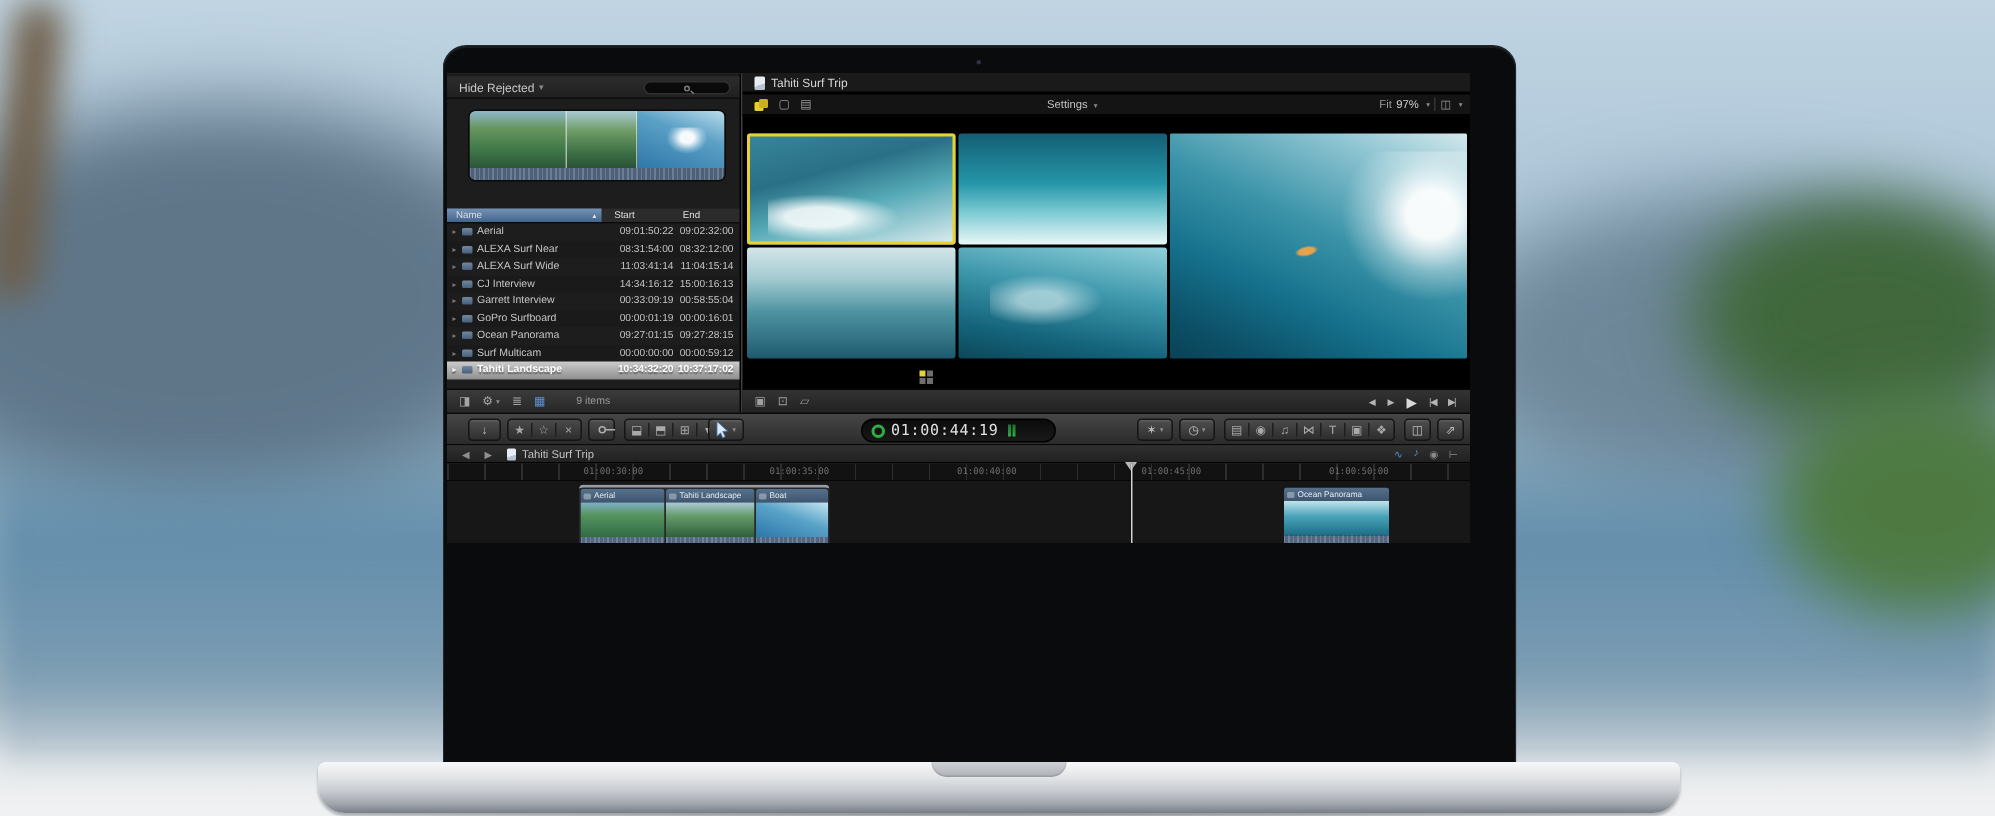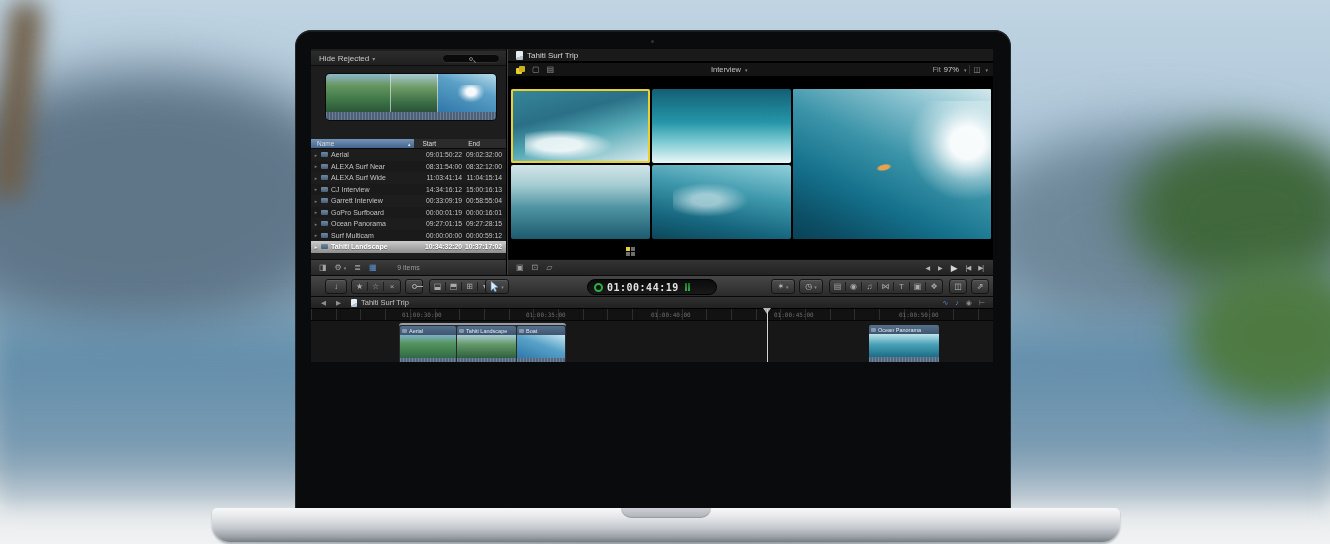--- a/index.html
+++ b/index.html
@@ -14,21 +14,21 @@
   .bg-palm1{left:1110px;top:120px;width:270px;height:180px;background:radial-gradient(ellipse,#40683c 0 50%,transparent 72%);filter:blur(20px);}
   .bg-palm2{left:1170px;top:250px;width:220px;height:170px;background:radial-gradient(ellipse,#4e7a42 0 50%,transparent 72%);filter:blur(18px);}
   .bg-trunk{left:1255px;top:300px;width:34px;height:200px;background:#6e5e49;border-radius:16px;filter:blur(12px);transform:rotate(6deg);}
   .laptop-shadow{position:absolute;left:195px;top:534px;width:940px;height:16px;background:radial-gradient(ellipse,rgba(0,0,0,.3),transparent 70%);filter:blur(4px);}
   
   .bezel{position:absolute;left:295px;top:30px;width:716px;height:478px;background:#0a0b0d;border:1px solid #23262b;border-bottom:none;border-radius:16px 16px 0 0;box-shadow:inset 0 1px 0 rgba(255,255,255,.07);}
   .camera-dot{position:absolute;left:355px;top:9px;width:3px;height:3px;border-radius:50%;background:#2c3440;}
   .base{position:absolute;left:212px;top:508px;width:908px;height:34px;background:linear-gradient(180deg,#f7f8f9 0%,#e4e6e9 28%,#c6cacf 58%,#9da2a9 84%,#787e86 100%);border-radius:5px 5px 18px 18px;box-shadow:0 2px 2px rgba(70,80,90,.4);}
   .base-notch{position:absolute;left:50%;transform:translateX(-50%);top:0;width:90px;height:10px;background:linear-gradient(180deg,#cdd0d4,#afb3b8);border-radius:0 0 10px 10px;box-shadow:inset 0 -1px 1px rgba(0,0,0,.15);}
   
-  .screen{position:absolute;left:15px;top:18px;width:682px;height:313px;background:#404040;overflow:hidden;color:#ccc;}
+  .screen{position:absolute;left:2px;top:18px;width:682px;height:313px;background:#404040;overflow:hidden;color:#ccc;}
   
   .browser{position:absolute;left:0;top:0;width:196px;height:226px;background:#1d1d1d;border-right:1px solid #000;}
   .filter-bar{position:absolute;left:0;top:2px;width:100%;height:15px;display:flex;align-items:center;background:linear-gradient(180deg,#2c2c2c,#202020);border-bottom:1px solid #0c0c0c;}
   .filter-label{font-size:8px;color:#c9c9c9;margin-left:8px;}
   .chev{font-size:6px;color:#8a8a8a;margin-left:3px;}
   .search-box{position:absolute;right:6px;top:3px;width:58px;height:9px;background:#0a0a0a;border:1px solid #303030;border-radius:5px;display:flex;align-items:center;justify-content:center;}
   .mag{width:4px;height:4px;border:1px solid #7c7c7c;border-radius:50%;position:relative;}
   .mag::after{content:'';position:absolute;left:3px;top:3px;width:3px;height:1px;background:#7c7c7c;transform:rotate(45deg);}
   .event-strip{position:absolute;left:14px;top:24px;width:172px;height:48px;border-radius:5px;overflow:hidden;border:1px solid #0a0a0a;}
   .strip-img{height:38px;display:flex;}
@@ -99,21 +99,21 @@
   .tbtn{position:absolute;top:3px;height:15px;border-radius:3px;background:linear-gradient(180deg,#4f4f4f,#2f2f2f);border:1px solid #151515;color:#bdbdbd;display:flex;align-items:center;justify-content:center;font-size:8px;box-shadow:inset 0 1px 0 rgba(255,255,255,.08);}
   .tgroup{position:absolute;top:3px;height:15px;border-radius:3px;background:linear-gradient(180deg,#4a4a4a,#2d2d2d);border:1px solid #151515;display:flex;align-items:center;}
   .tgroup span{width:16px;text-align:center;font-size:8px;color:#a9a9a9;border-right:1px solid #1e1e1e;}
   .tgroup span:last-child{border-right:none;}
   .dd{font-size:5px;color:#8a8a8a;margin-left:2px;}
   .key-ic{position:relative;width:5px;height:5px;border:1px solid #b0b0b0;border-radius:50%;}
   .key-ic::after{content:'';position:absolute;left:4px;top:1px;width:6px;height:1px;background:#b0b0b0;}
   .cursor-svg{display:block;}
   .tc{position:absolute;left:276px;top:3px;width:130px;height:16px;background:linear-gradient(180deg,#0b0b0b,#191919);border-radius:8px;border:1px solid #000;display:flex;align-items:center;gap:4px;padding:0 6px;}
   .dial{width:9px;height:9px;border-radius:50%;border:2px solid #2fae43;}
-  .digits{font-family:"DejaVu Sans Mono",monospace;font-weight:bold;font-size:10px;color:#e2e2e2;letter-spacing:.5px;}
+  .digits{font-family:"DejaVu Sans Mono",monospace;font-weight:normal;font-size:10px;color:#e2e2e2;letter-spacing:.5px;}
   .meters{display:flex;gap:1px;margin-left:2px;}
   .meters i{width:2px;height:8px;background:linear-gradient(0deg,#2fae43,#1b6f2a);}
   
   .tl-top{position:absolute;left:0;top:248px;width:682px;height:12px;background:linear-gradient(180deg,#303030,#212121);border-bottom:1px solid #000;display:flex;align-items:center;font-size:7.5px;color:#c2c2c2;}
   .nav{color:#8f8f8f;font-size:6.5px;margin-left:10px;}
   .tl-doc{width:6px;height:8px;background:linear-gradient(160deg,#e8edf4 60%,#b9c4d2 60%);border-radius:1px;margin:0 4px 0 10px;}
   .tl-toggles{position:absolute;right:8px;display:flex;gap:7px;font-size:7px;}
   .tg-blue{color:#4f8fdd;}
   .tg-grey{color:#8a8a8a;}
   .ruler{position:absolute;left:0;top:260px;width:682px;height:12px;background:#121212;border-bottom:1px solid #050505;background-image:repeating-linear-gradient(90deg,#2e2e2e 0 1px,transparent 1px 24.7px);}
@@ -277,21 +277,21 @@
 
       <div class="viewer">
         <div class="viewer-titlebar">
           <span class="doc-icon"></span>
           <span class="vtitle">Tahiti Surf Trip</span>
         </div>
         <div class="viewer-subbar">
           <span class="angle-ic"></span>
           <span class="sub-ic">▢</span>
           <span class="sub-ic">▤</span>
-          <span class="settings"><span>Interview</span> <span class="dd">▾</span></span>
+          <span class="settings"><span>Settings</span> <span class="dd">▾</span></span>
           <span class="fit-cluster">
             <span>Fit</span>
             <span class="fit-val">97%</span>
             <span class="dd">▾</span>
             <span class="vsep"></span>
             <span>◫</span>
             <span class="dd">▾</span>
           </span>
         </div>
         <div class="angle-grid">

